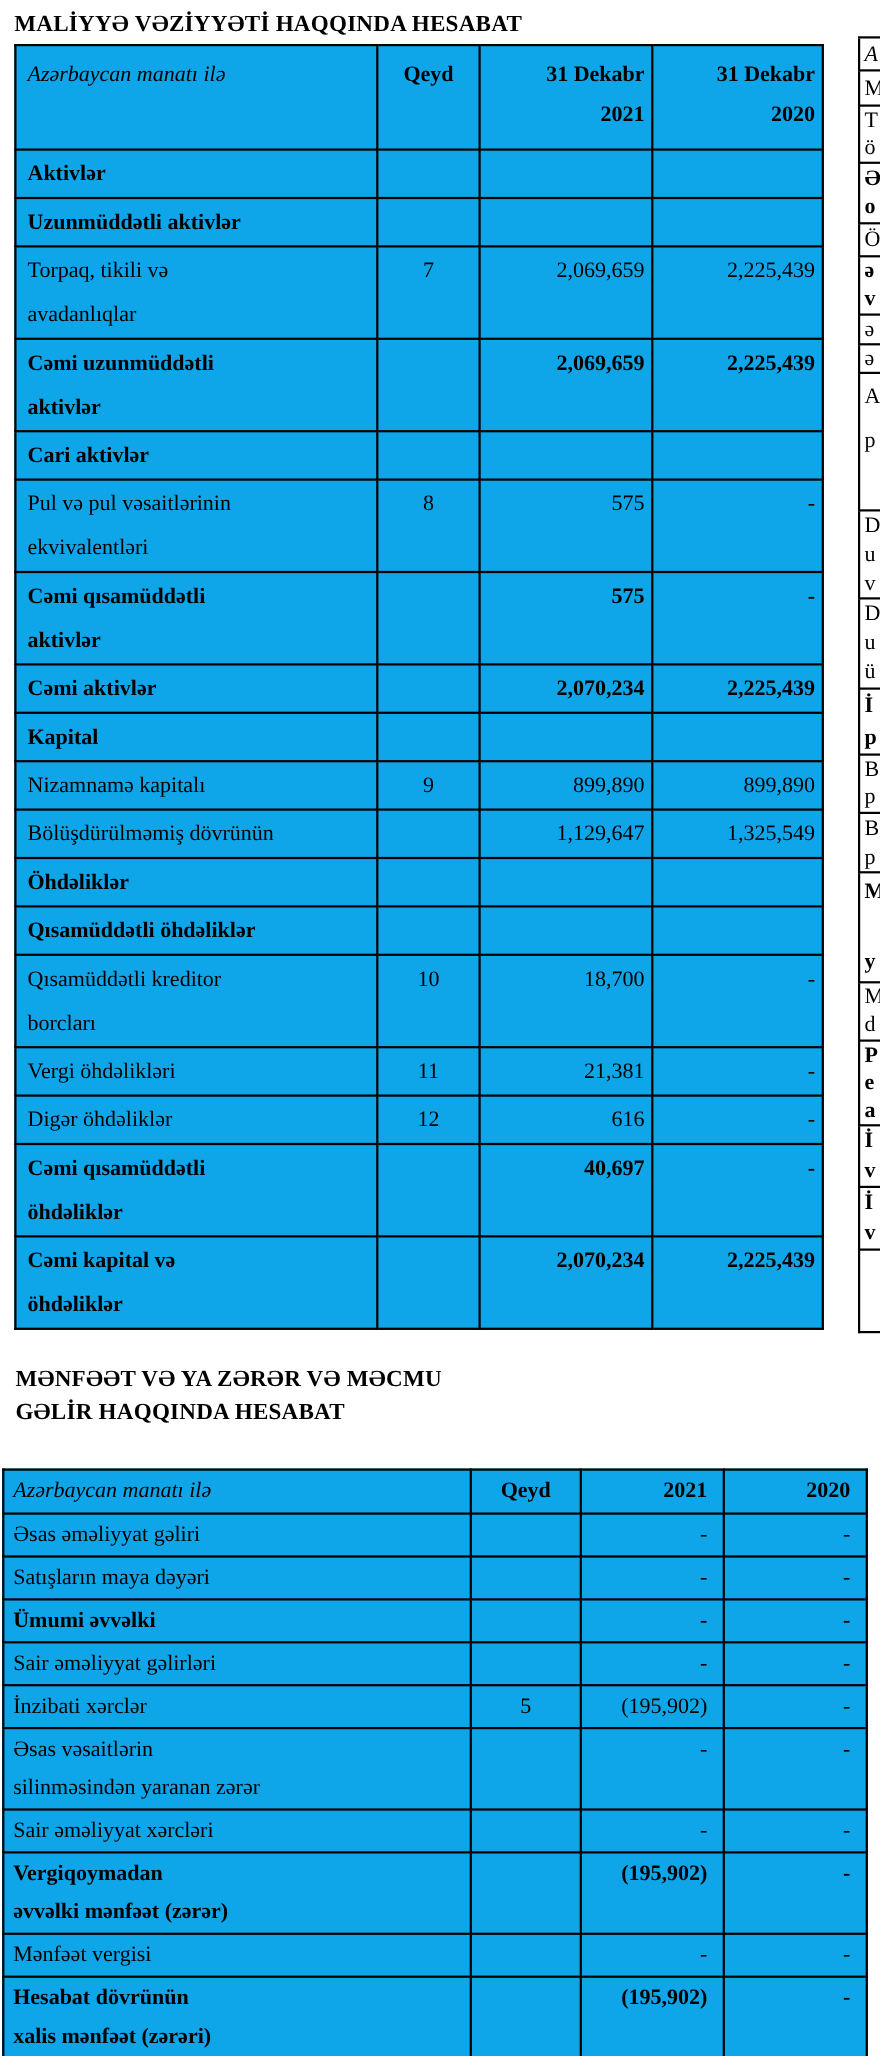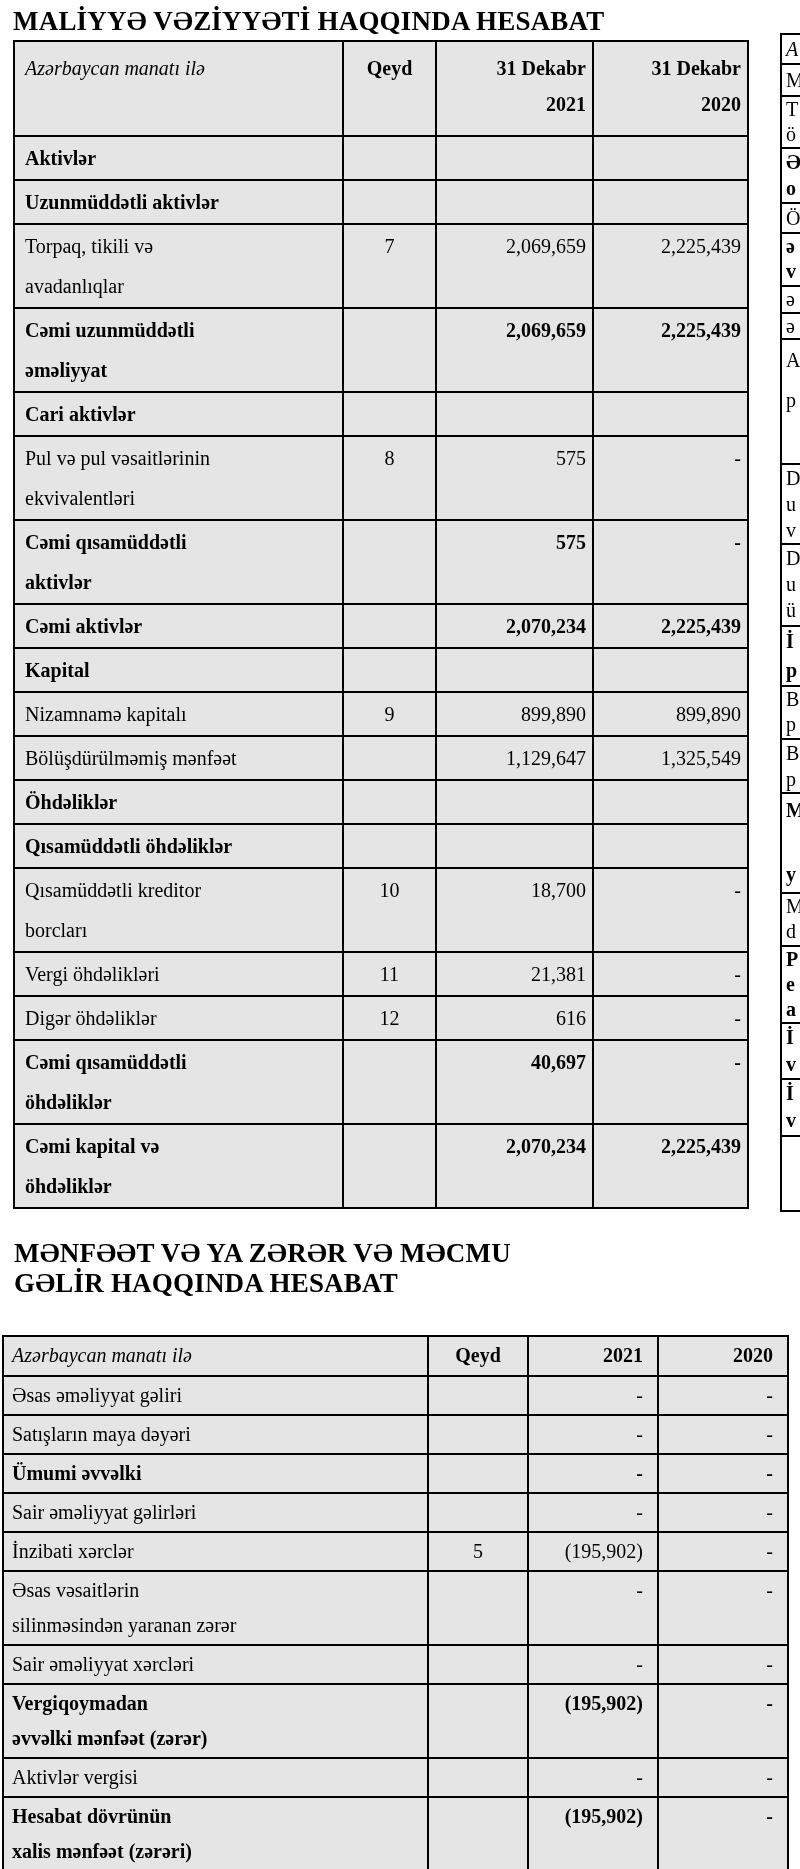--- a/index.html
+++ b/index.html
@@ -1,22 +1,22 @@
 <!DOCTYPE html>
 <html><head>
 <meta charset="utf-8">
 <style>
   html,body{margin:0;padding:0;background:#fff;}
   .page{position:relative;width:800px;height:1869px;background:#fff;overflow:hidden;
         font-family:"Liberation Serif",serif;color:#000;}
-  .title{position:absolute;font-weight:bold;font-size:27px;line-height:30px;letter-spacing:.2px;white-space:pre-line;}
+  .title{position:absolute;font-weight:bold;font-size:21px;line-height:30px;letter-spacing:.2px;white-space:pre-line;}
   #title1{left:13px;top:6px;}
   #title2{left:14px;top:1238px;font-family:Liberation Serif, serif;}
 
-  table{border-collapse:collapse;table-layout:fixed;position:absolute;background:#e5e5e5;}
+  table{border-collapse:collapse;table-layout:fixed;position:absolute;background:#0ea5e9;}
   td{border:2px solid #000;vertical-align:top;font-size:20px;overflow:hidden;}
   [data-bind-lines]{white-space:pre-line;}
 
   
   #t1{left:13px;top:40px;width:734px;}
   #t1 td{line-height:40px;padding-top:1px;padding-bottom:1px;}
   #t1 tr.hdr td{height:84px;line-height:36px;padding-top:8px;}
   
   #t2{left:2px;top:1335px;width:785px;}
   #t2 td{line-height:35px;padding-top:1px;padding-bottom:1px;}
@@ -74,21 +74,21 @@
         </tr>
     <tr>
           <td class="lbl" data-bind-lines="financial_position.rows.2.label">Torpaq, tikili və
 avadanlıqlar</td>
           <td class="note" data-bind="financial_position.rows.2.note">7</td>
           <td class="val" data-bind="financial_position.rows.2.y2021">2,069,659</td>
           <td class="val" data-bind="financial_position.rows.2.y2020">2,225,439</td>
         </tr>
     <tr class="bold">
           <td class="lbl" data-bind-lines="financial_position.rows.3.label">Cəmi uzunmüddətli
-əməliyyat</td>
+aktivlər</td>
           <td class="note" data-bind="financial_position.rows.3.note"></td>
           <td class="val" data-bind="financial_position.rows.3.y2021">2,069,659</td>
           <td class="val" data-bind="financial_position.rows.3.y2020">2,225,439</td>
         </tr>
     <tr class="bold">
           <td class="lbl" data-bind-lines="financial_position.rows.4.label">Cari aktivlər</td>
           <td class="note" data-bind="financial_position.rows.4.note"></td>
           <td class="val" data-bind="financial_position.rows.4.y2021"></td>
           <td class="val" data-bind="financial_position.rows.4.y2020"></td>
         </tr>
@@ -118,21 +118,21 @@
           <td class="val" data-bind="financial_position.rows.8.y2021"></td>
           <td class="val" data-bind="financial_position.rows.8.y2020"></td>
         </tr>
     <tr>
           <td class="lbl" data-bind-lines="financial_position.rows.9.label">Nizamnamə kapitalı</td>
           <td class="note" data-bind="financial_position.rows.9.note">9</td>
           <td class="val" data-bind="financial_position.rows.9.y2021">899,890</td>
           <td class="val" data-bind="financial_position.rows.9.y2020">899,890</td>
         </tr>
     <tr>
-          <td class="lbl" data-bind-lines="financial_position.rows.10.label">Bölüşdürülməmiş mənfəət</td>
+          <td class="lbl" data-bind-lines="financial_position.rows.10.label">Bölüşdürülməmiş dövrünün</td>
           <td class="note" data-bind="financial_position.rows.10.note"></td>
           <td class="val" data-bind="financial_position.rows.10.y2021">1,129,647</td>
           <td class="val" data-bind="financial_position.rows.10.y2020">1,325,549</td>
         </tr>
     <tr class="bold">
           <td class="lbl" data-bind-lines="financial_position.rows.12.label">Öhdəliklər</td>
           <td class="note" data-bind="financial_position.rows.12.note"></td>
           <td class="val" data-bind="financial_position.rows.12.y2021"></td>
           <td class="val" data-bind="financial_position.rows.12.y2020"></td>
         </tr>
@@ -239,21 +239,21 @@
           <td class="val" data-bind="profit_loss.rows.5.y2020">-</td>
         </tr>
     <tr class="bold">
           <td class="lbl" data-bind-lines="profit_loss.rows.7.label">Vergiqoymadan
 əvvəlki mənfəət (zərər)</td>
           <td class="note" data-bind="profit_loss.rows.7.note"></td>
           <td class="val" data-bind="profit_loss.rows.7.y2021">(195,902)</td>
           <td class="val" data-bind="profit_loss.rows.7.y2020">-</td>
         </tr>
     <tr>
-          <td class="lbl" data-bind-lines="profit_loss.rows.8.label">Aktivlər vergisi</td>
+          <td class="lbl" data-bind-lines="profit_loss.rows.8.label">Mənfəət vergisi</td>
           <td class="note" data-bind="profit_loss.rows.8.note"></td>
           <td class="val" data-bind="profit_loss.rows.8.y2021">-</td>
           <td class="val" data-bind="profit_loss.rows.8.y2020">-</td>
         </tr>
     <tr class="bold">
           <td class="lbl" data-bind-lines="profit_loss.rows.9.label">Hesabat dövrünün
 xalis mənfəət (zərəri)</td>
           <td class="note" data-bind="profit_loss.rows.9.note"></td>
           <td class="val" data-bind="profit_loss.rows.9.y2021">(195,902)</td>
           <td class="val" data-bind="profit_loss.rows.9.y2020">-</td>

